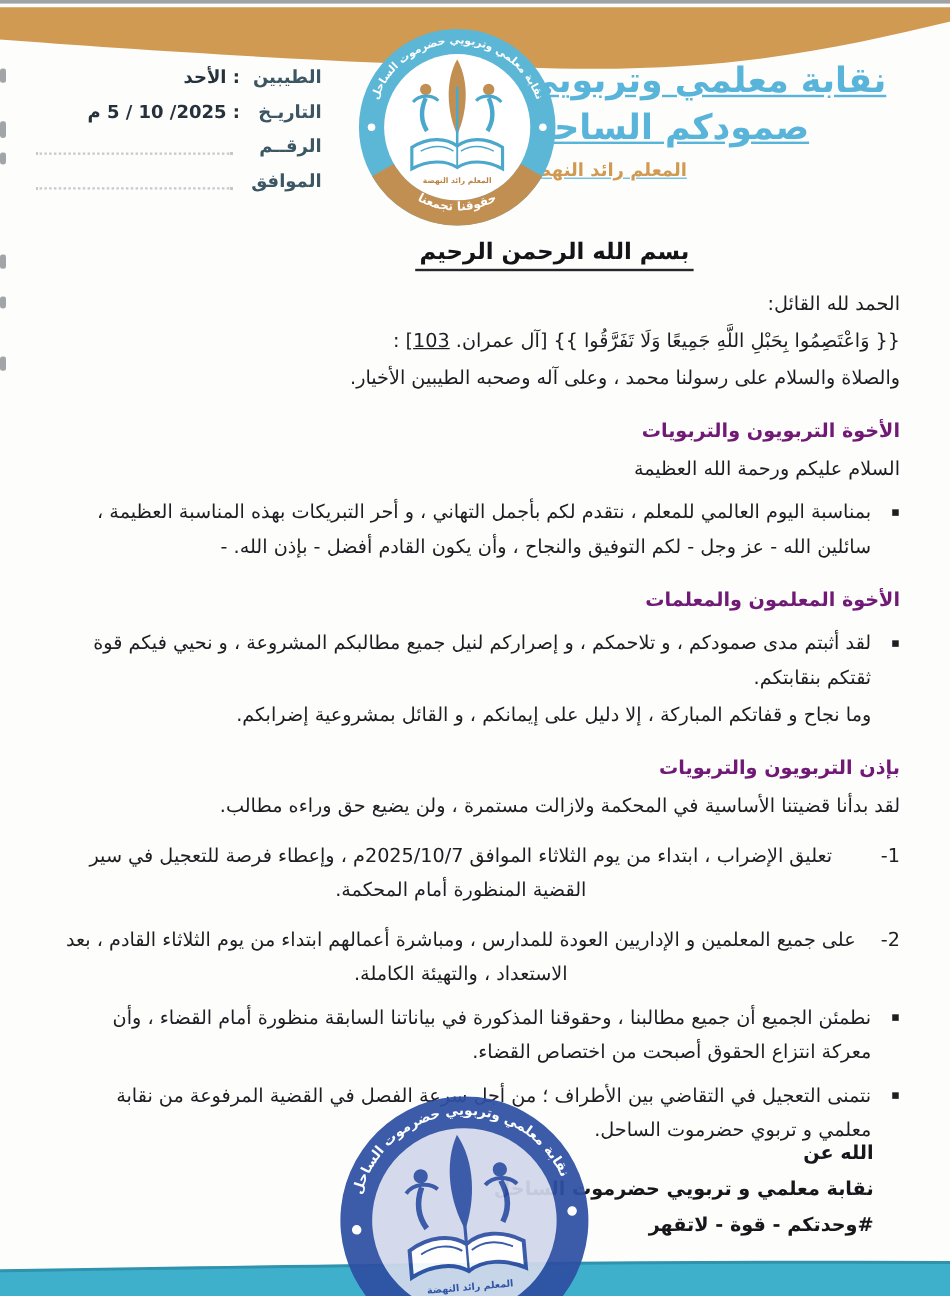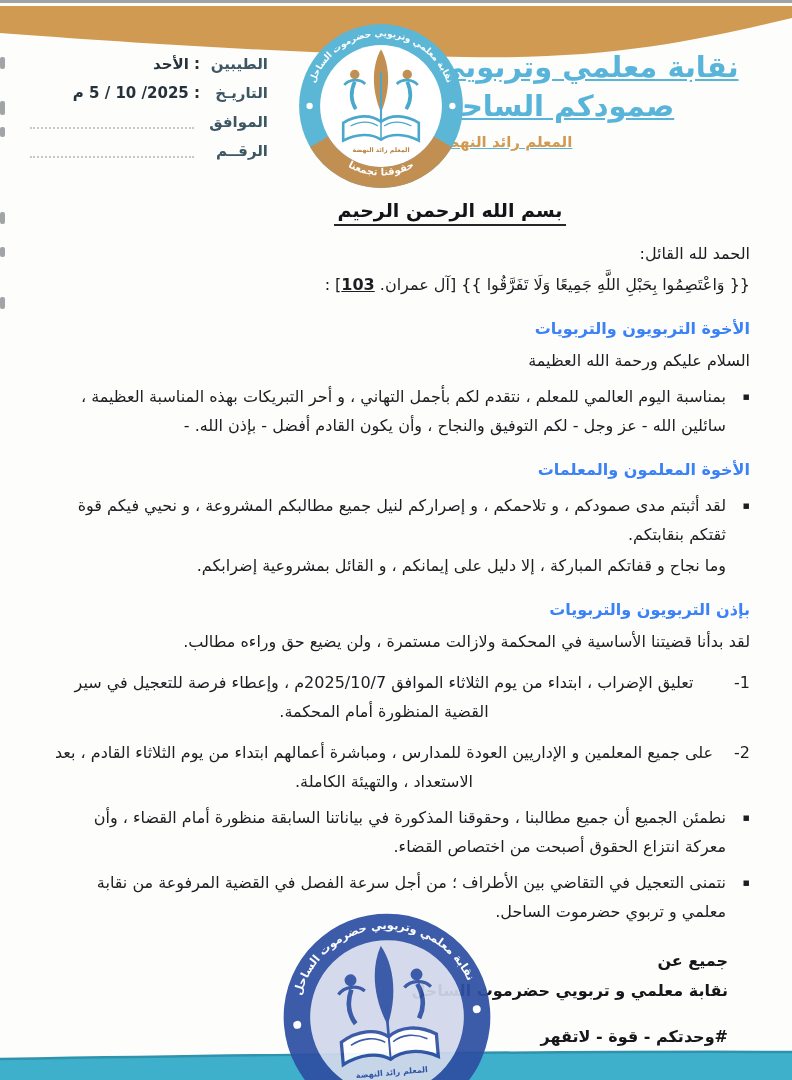--- a/index.html
+++ b/index.html
@@ -41,36 +41,36 @@
   .logo--stamp .c-inner{fill:rgba(255,255,255,0.78);}
   .logo--stamp .c-ink-fill{fill:#2e4fa3;}
   .logo--stamp .c-ink-stroke{stroke:#2e4fa3;}
   .logo--stamp .c-book{stroke:#2e4fa3;}
   .logo--stamp .c-motto-text{fill:#2e4fa3;}
 
   
   .doc-body{position:absolute;top:196px;right:42px;left:50px;color:#1d1d22;font-size:16px;line-height:29px;}
   .doc-body p{margin:0 0 2px;}
   .basmala-wrap{text-align:center;margin-bottom:13px;}
-  .basmala{position:relative;left:50px;font-size:19px;font-weight:bold;color:#141418;
+  .basmala{position:relative;left:62px;font-size:19px;font-weight:bold;color:#141418;
            border-bottom:2.5px solid #26262b;padding:0 4px 3px;}
-  .u{text-decoration:underline;font-weight:bold;}
-  h3.sec{font-size:16px;margin:15px 0 3px;color:#3b82f6;line-height:29px;}
+  .u{text-decoration:underline;}
+  h3.sec{font-size:16px;margin:15px 0 3px;color:#701a75;line-height:29px;}
   .bullet{display:flex;margin:7px 0 2px;}
   .bullet .marker{flex:0 0 24px;font-size:11px;line-height:29px;color:#1d1d22;}
   .bullet .btext{flex:1;}
   .numbered{display:flex;margin:12px 0 2px;}
   .numbered .num{flex:0 0 32px;}
   .numbered .btext{flex:1;text-align:center;}
   .indent{padding-right:24px;}
 
   
   .footer-block{position:absolute;top:946px;right:64px;width:330px;text-align:right;font-weight:bold;
                 color:#17171b;font-size:16px;line-height:30px;z-index:4;}
-  .hashtag{margin-top:16px;}
+  .hashtag{}
   .bottom-bar{position:absolute;bottom:0;left:0;z-index:1;}
 </style>
 </head>
 <body>
 
 <div class="page">
 
   <div class="scan-top-edge"></div>
   <div class="scan-mark" style="top:57px;height:12px;"></div>
   <div class="scan-mark" style="top:101px;height:14px;"></div>
@@ -131,35 +131,36 @@
   <div class="date-block">
     <div class="date-row">
       <span class="date-label">الطيبين</span>
       <span class="date-value">: الأحد</span>
     </div>
     <div class="date-row">
       <span class="date-label">التاريـخ</span>
       <span class="date-value">: 2025/ 10 / 5 م</span>
     </div>
     <div class="date-row">
+      <span class="date-label">الرقــم</span>
+      <span class="dotline"></span>
+    </div>
+    <div class="date-row">
       <span class="date-label">الموافق</span>
-      <span class="dotline"></span>
-    </div>
-    <div class="date-row">
-      <span class="date-label">الرقــم</span>
       <span class="dotline"></span>
     </div>
   </div>
 
   <div class="doc-body">
     <div class="basmala-wrap">
       <span class="basmala">بسم الله الرحمن الرحيم</span>
     </div>
     <p>الحمد لله القائل:</p>
     <p><span>{{ وَاعْتَصِمُوا بِحَبْلِ اللَّهِ جَمِيعًا وَلَا تَفَرَّقُوا }} [آل عمران. </span><span class="u">103</span><span>] :</span></p>
+    <p>والصلاة والسلام على رسولنا  محمد ، وعلى آله وصحبه الطيبين الأخيار.</p>
 
     <h3 class="sec">الأخوة التربويون والتربويات</h3>
     <p>السلام عليكم ورحمة الله العظيمة</p>
     <div class="bullet">
       <span class="marker">▪</span>
       <span class="btext">بمناسبة اليوم العالمي للمعلم ، نتقدم لكم بأجمل التهاني ، و أحر التبريكات بهذه المناسبة العظيمة ، سائلين الله - عز وجل - لكم التوفيق والنجاح ، وأن يكون القادم أفضل - بإذن الله. -</span>
     </div>
 
     <h3 class="sec">الأخوة المعلمون والمعلمات</h3>
     <div class="bullet">
@@ -223,21 +224,21 @@
     <g>
       <path class="c-book" stroke-width="2.5" d="M44 96 C57 88 71 88 80 95 C89 88 103 88 116 96 L116 113 C103 106 89 106 80 112 C71 106 57 106 44 113 Z"></path>
       <path class="c-ink-stroke" stroke-width="1.5" d="M80 95 L80 112"></path>
       <path class="c-ink-stroke" stroke-width="1.2" d="M51 99 C60 94 70 94 77 99"></path>
       <path class="c-ink-stroke" stroke-width="1.2" d="M83 99 C90 94 100 94 109 99"></path>
     </g>
     <text class="c-motto-text" x="80" y="124" font-size="6" text-anchor="middle">المعلم رائد النهضة</text>
   </svg>
 
   <div class="footer-block">
-    <div>جميع عن</div>
+    <div>الله عن</div>
     <div>نقابة معلمي و تربويي حضرموت الساحل</div>
     <div class="hashtag">#وحدتكم - قوة - لاتقهر</div>
   </div>
 
   <svg class="bottom-bar" width="792" height="32" viewBox="0 0 792 32">
     <path d="M0,11 C 260,7 530,3 792,4 L792,32 L0,32 Z" fill="#3fb0cb"></path>
     <path d="M0,11 C 260,7 530,3 792,4" stroke="#2b8fae" fill="none" stroke-width="0"></path>
     <path d="M0,11 C 260,7 530,3 792,4" stroke="#2f93ae" fill="none" stroke-width="2.5"></path>
   </svg>
 

